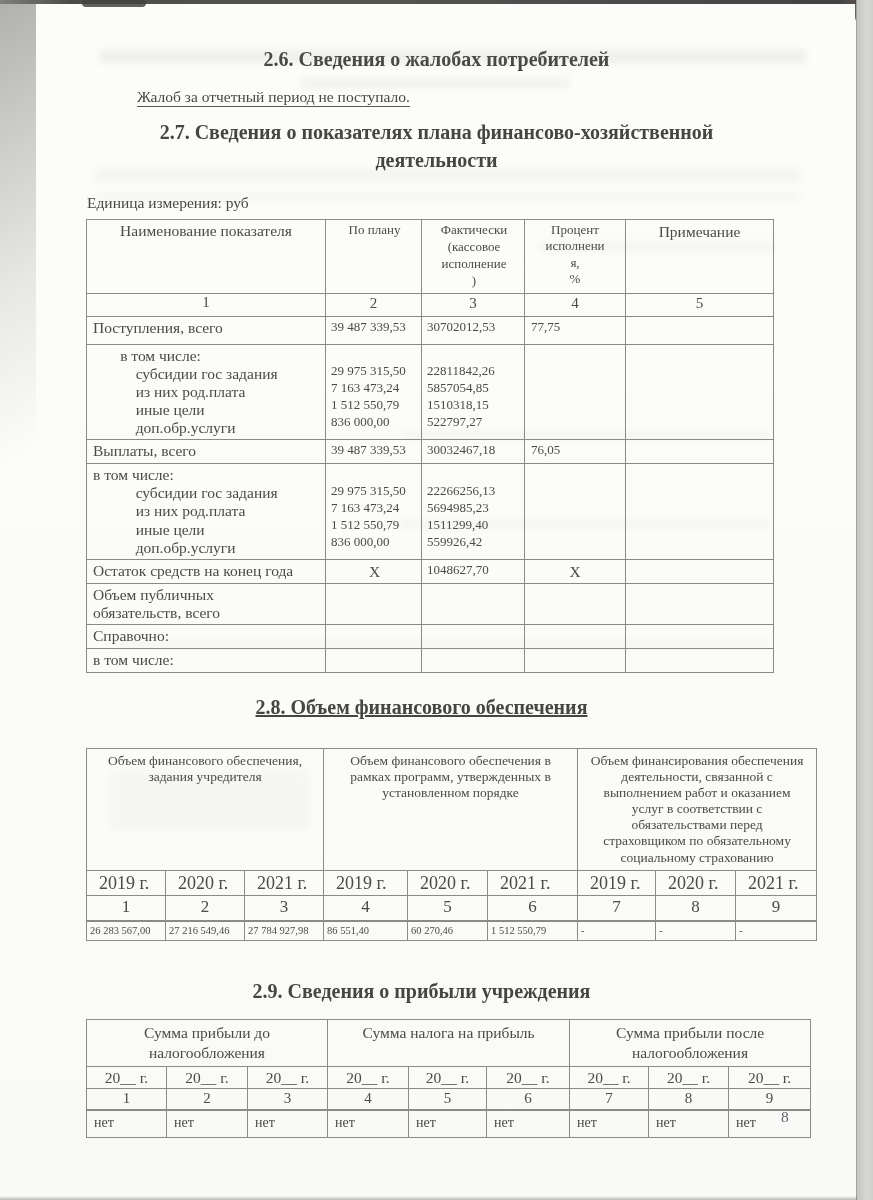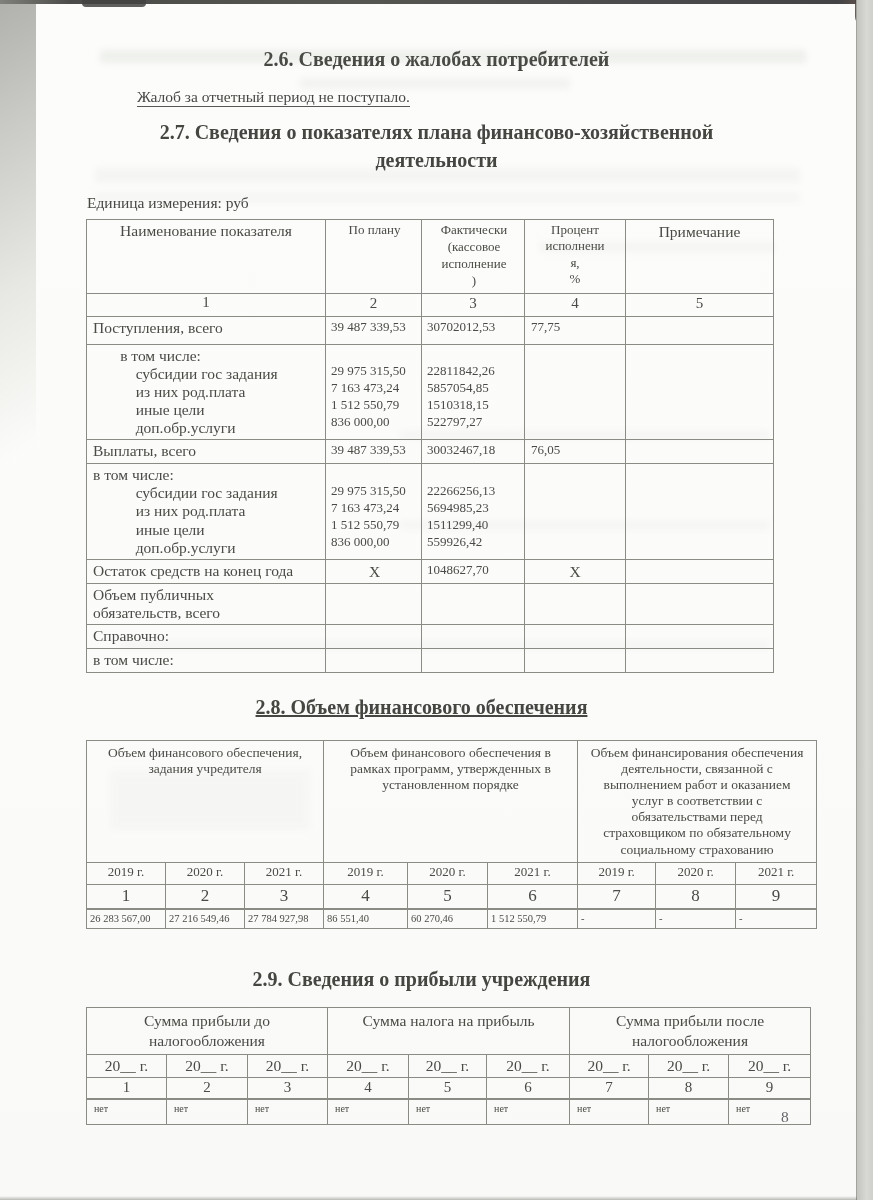--- a/index.html
+++ b/index.html
@@ -42,30 +42,30 @@
   table{border-collapse:collapse;table-layout:fixed;margin-left:86px;}
   td{border:1px solid #8b8b86;vertical-align:top;padding:2px 6px;
      white-space:pre-wrap;word-wrap:break-word;font-size:15.5px;line-height:1.25;color:#4a4a46;}
   .t27{width:687px;margin-top:6px;}
   .t27 td:first-child{line-height:1.17;}
   .t27 tr.head td{text-align:center;}
   .t27 tr.nums td{text-align:center;font-size:15px;padding:0 4px 2px 4px;}
   .t27 td:nth-child(2),.t27 td:nth-child(3){font-size:13px;line-height:1.3;padding:2px 3px 2px 5px;}
   .t27 td:nth-child(4){font-size:13px;}
   .t27 td.xc{text-align:center;font-size:15.5px;line-height:1.25;}
-  .t28{width:730px;margin-top:19px;}
+  .t28{width:730px;margin-top:27px;}
   .t28 tr.groups td{text-align:center;font-size:13.5px;line-height:1.2;padding:4px 8px;height:106px;}
-  .t28 tr.years td{text-align:center;font-size:13px;padding:1px 12px;}
+  .t28 tr.years td{text-align:left;font-size:18px;padding:1px 12px;}
   .t28 tr.nums td{text-align:center;font-size:17px;padding:0 2px 2px 2px;}
   .t28 tr.vals td{font-size:10.5px;padding:2px 3px 3px 3px;border-top:2px solid #8b8b86;}
   .t29{width:724px;margin-top:14px;}
   .t29 tr.groups td{text-align:center;font-size:15.5px;line-height:1.3;padding:3px 8px;}
   .t29 tr.years td{text-align:center;font-size:15.5px;padding:1px 2px;}
   .t29 tr.nums td{text-align:center;font-size:15px;padding:0 2px 1px 2px;}
-  .t29 tr.vals td{font-size:10px;padding:3px 7px 5px 7px;border-top:2px solid #8b8b86;}
+  .t29 tr.vals td{font-size:14px;padding:3px 7px 5px 7px;border-top:2px solid #8b8b86;}
   .pagenum{position:absolute;left:781px;top:1108px;font-size:15.5px;color:#66666a;}
 </style>
 </head>
 <body>
 
 <div class="page">
 
   <div class="edge-top"></div>
   <div class="edge-top-blob"></div>
   <div class="corner-tr"></div>

